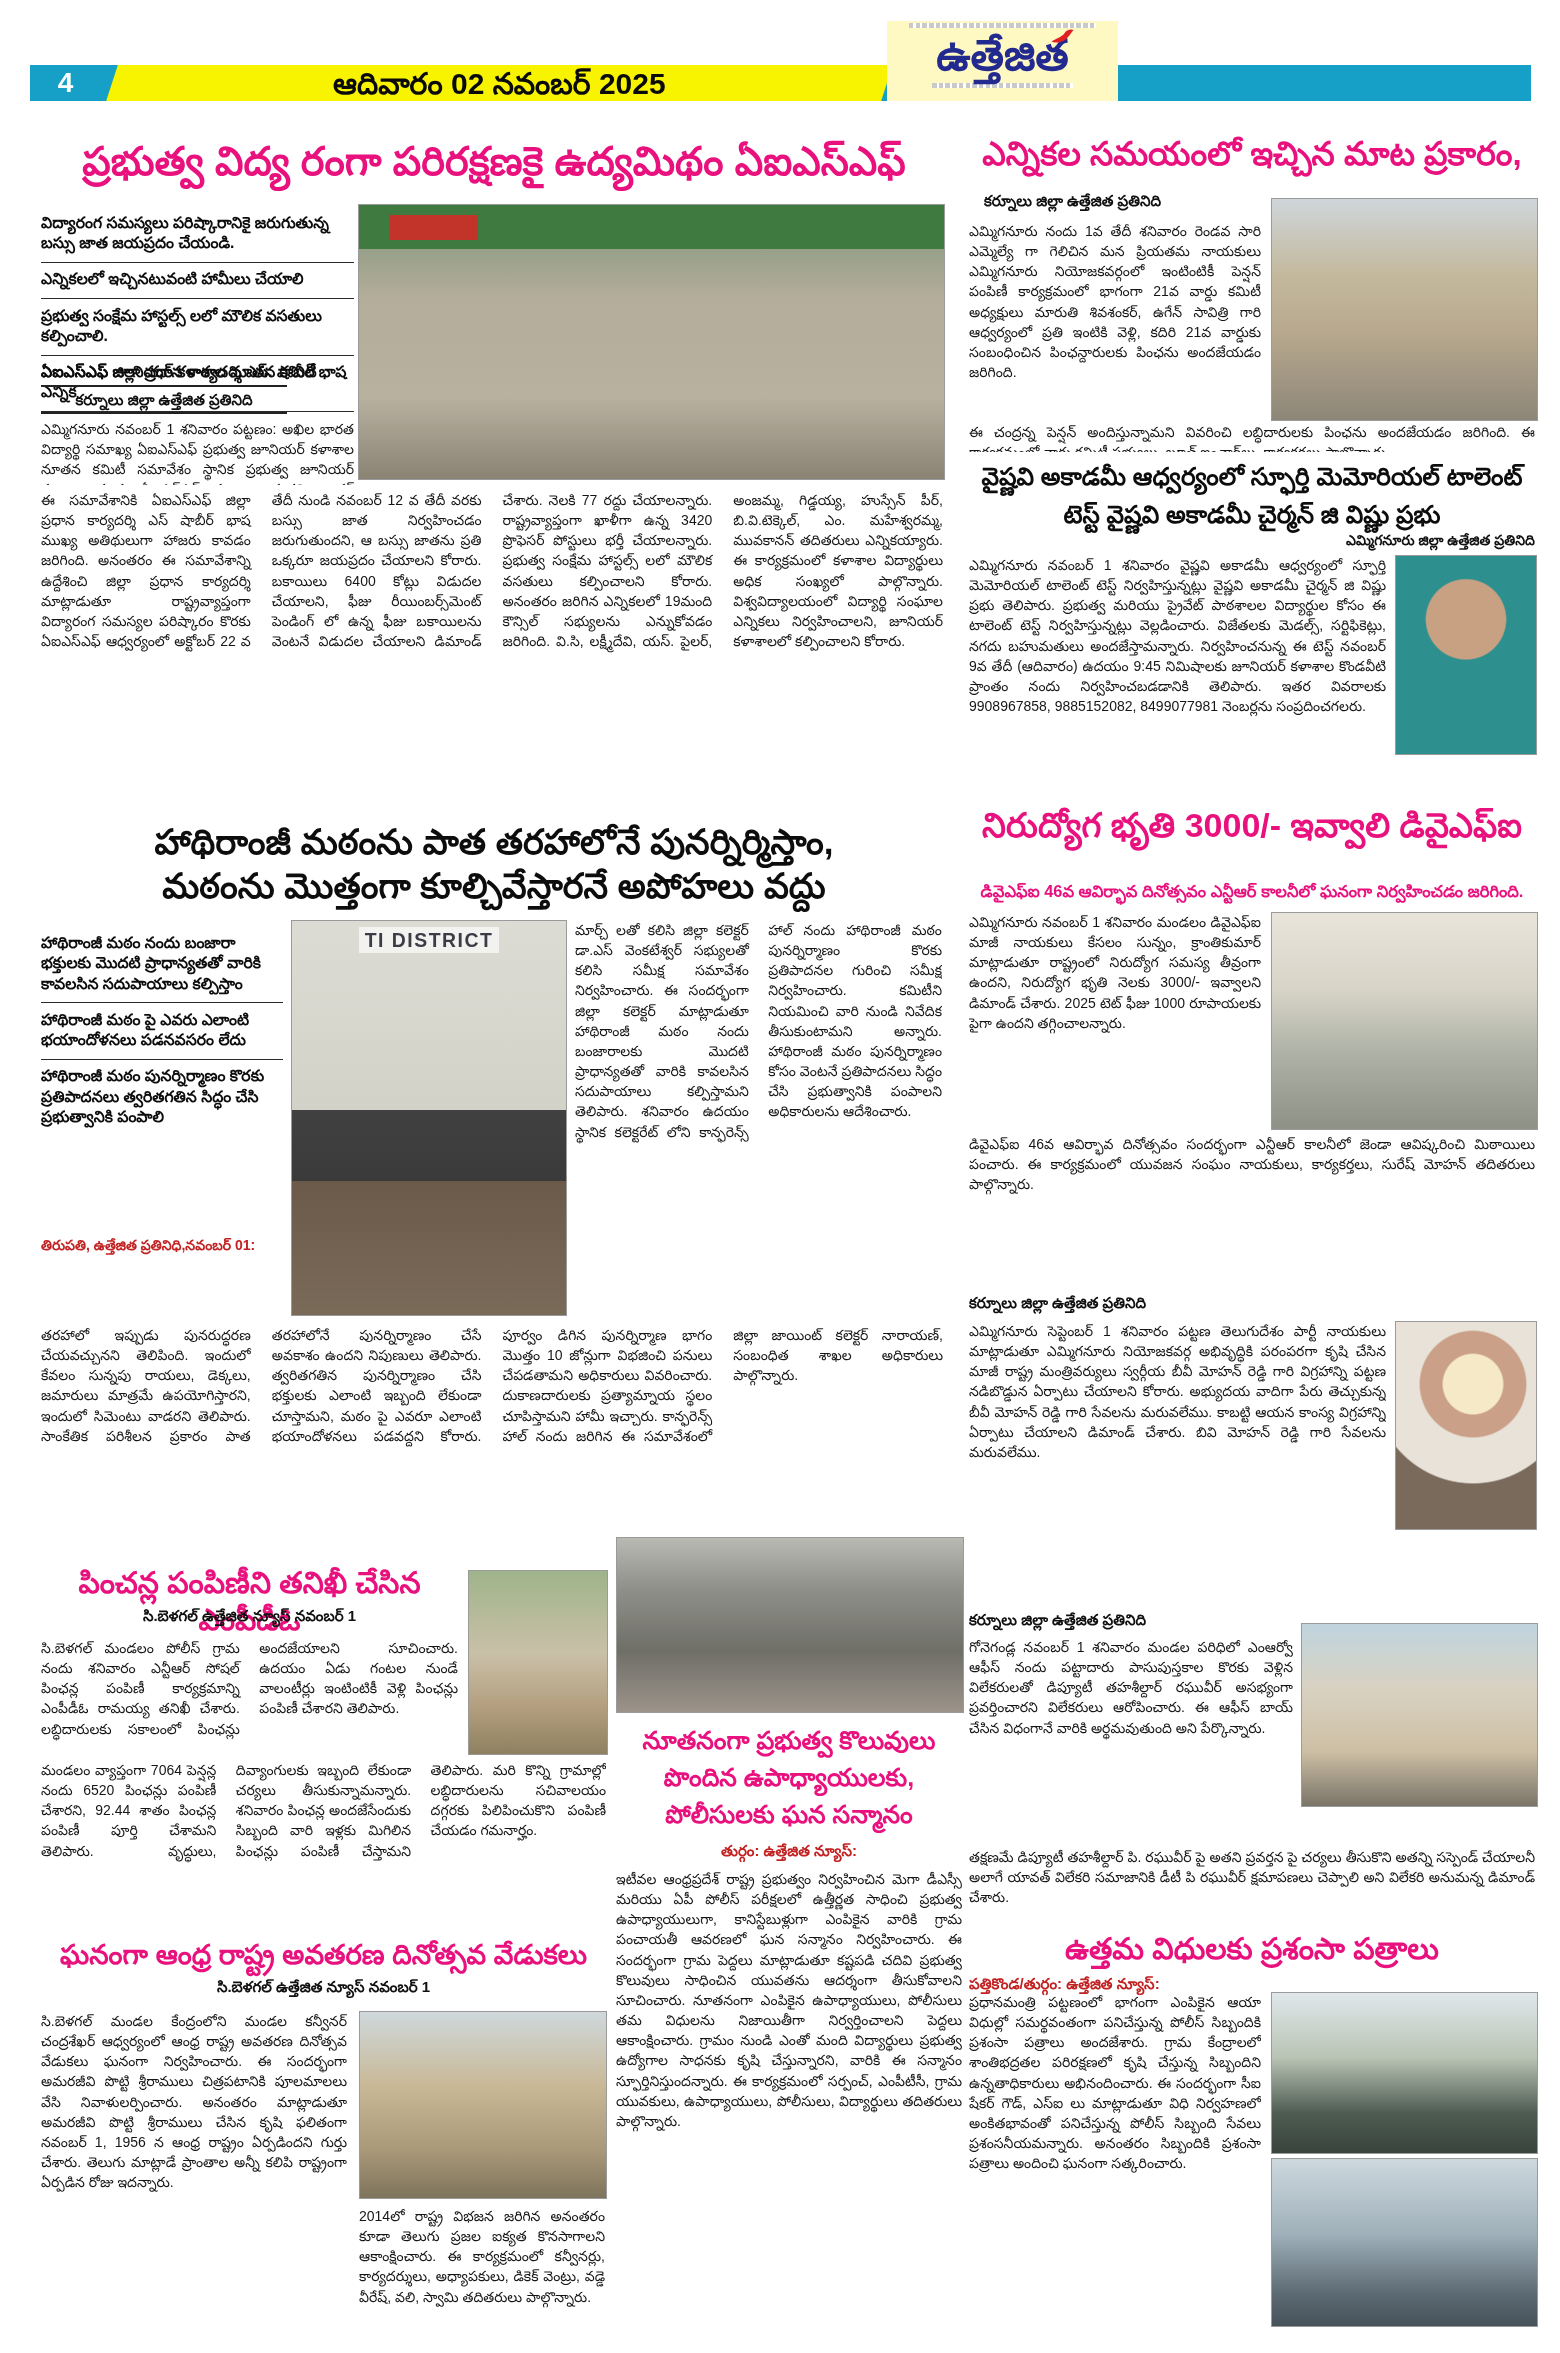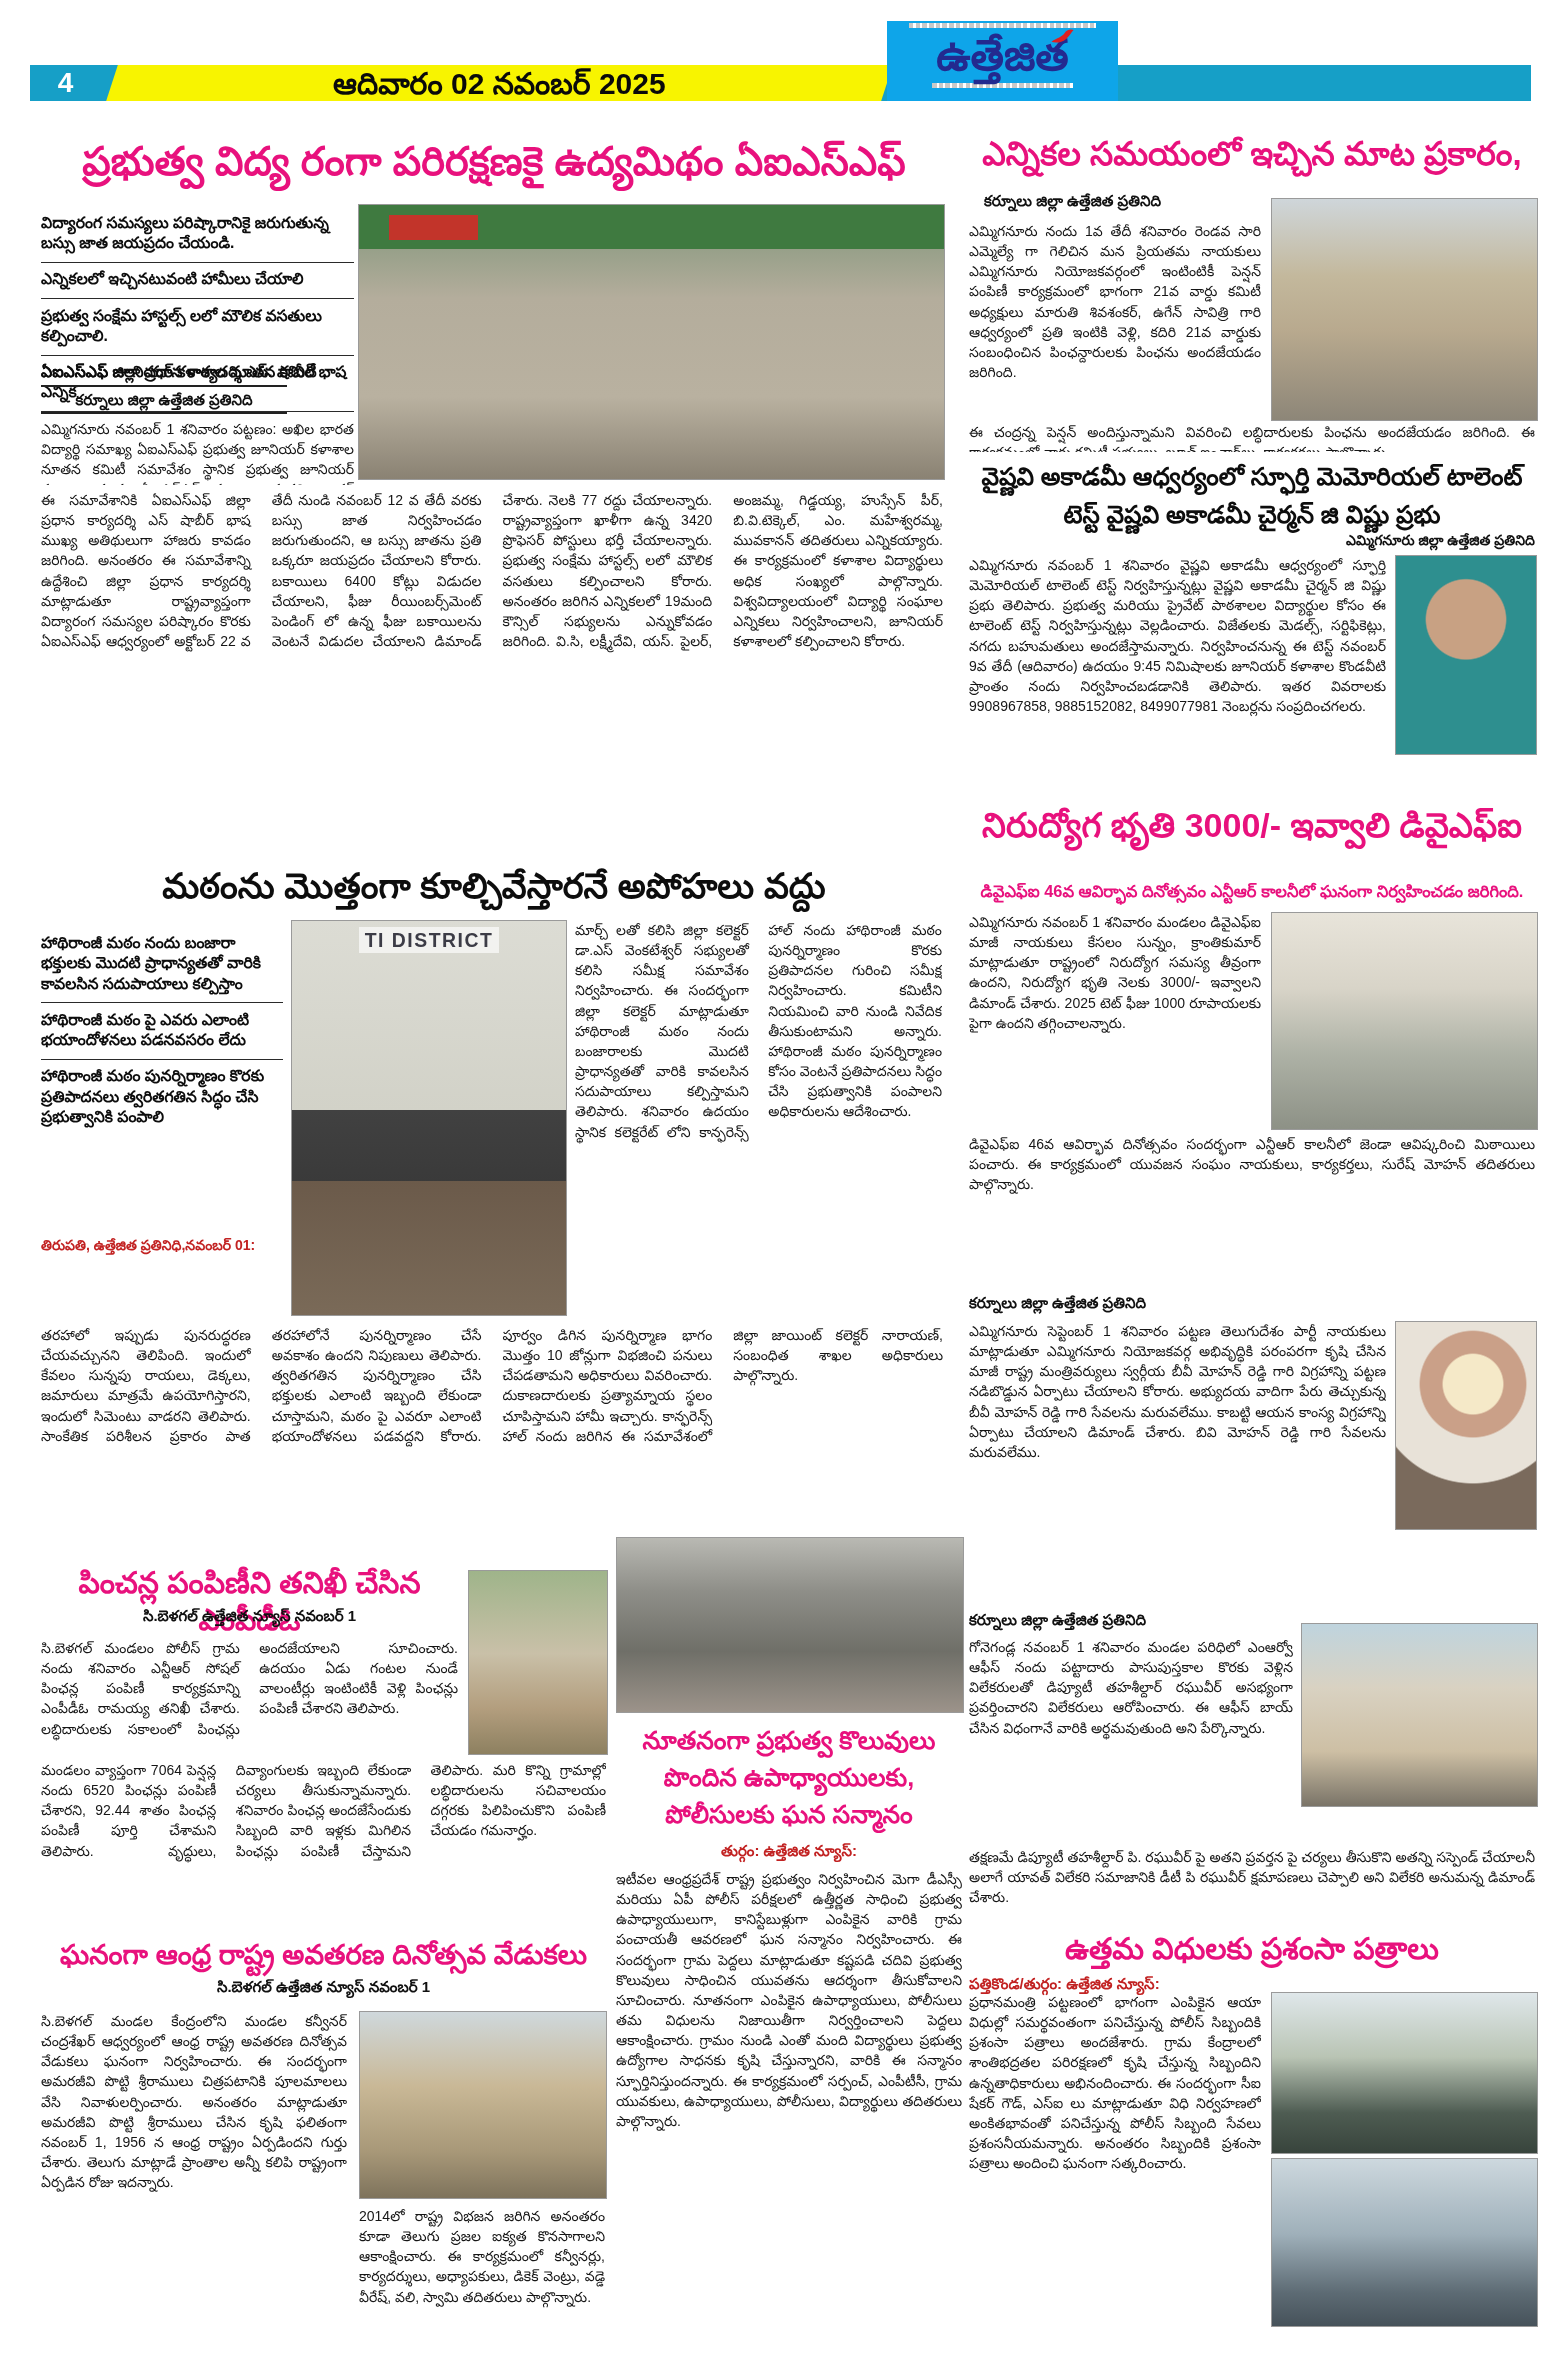--- a/index.html
+++ b/index.html
@@ -6,21 +6,21 @@
   .page{
     position:relative;width:1561px;height:2354px;background:#ffffff;
     font-family:"Liberation Sans", sans-serif;color:#1a1a1a;overflow:hidden;
   }
   .abs{position:absolute;}
   
   .header-bar{background:#169fc7;}
   .pagenum{color:#ffffff;font-weight:bold;font-size:28px;text-align:center;line-height:36px;}
   .date-banner{background:#f8f400;transform:skewX(-18deg);}
   .date-banner-inner{transform:skewX(18deg);color:#0a0a0a;font-weight:bold;font-size:30px;text-align:center;line-height:37px;white-space:nowrap;}
-  .masthead{background:#0ea5e9;text-align:center;}
+  .masthead{background:#fef9c3;text-align:center;}
   .masthead-title{color:#232a8f;font-weight:bold;font-size:43px;line-height:48px;}
   .microtext{background:repeating-linear-gradient(90deg,#c9c9c9 0 4.5px,#ffffff 4.5px 6.7px);height:5.2px;}
   
   .h-pink{color:#e8117d;font-weight:bold;text-align:center;}
   .h-black{color:#0d0d0d;font-weight:bold;text-align:center;}
   .deck{color:#e8117d;font-weight:bold;text-align:center;}
   .byline{font-weight:bold;color:#101010;}
   .byline-box{border-top:2.2px solid #222;border-bottom:2.2px solid #222;text-align:center;}
   .body-txt{text-align:justify;color:#161616;overflow:hidden;}
   .bullet{font-weight:bold;color:#0d0d0d;border-bottom:1.5px solid #2a2a2a;padding:6.7px 0 8.2px 0;}
@@ -63,20 +63,21 @@
   <div class="abs bullet fs-bullet" style="left:41px;top:355px;width:313px;border-bottom:1.5px solid #2a2a2a;">ఏఐఎస్ఎఫ్ జూనియర్ కళాశాల నూతన కమిటీ ఎన్నిక</div>
   <div class="abs byline-box byline" style="left:41px;top:385px;width:246px;height:25px;font-size:15px;line-height:25px;">కర్నూలు జిల్లా ఉత్తేజిత ప్రతినిది</div>
 
   <div class="abs photo" style="left:358px;top:204px;width:585px;height:274px;background:linear-gradient(180deg,#3f7a40 0%,#3f7a40 16%,#97a089 16%,#b4ad9c 34%,#b9b1a0 70%,#8a8273 100%);">
     <div style="margin:10.4px 0 0 30px;width:89px;height:25px;background:#c2342a;"></div>
   </div>
 
   <div class="abs body-txt fs-body" style="left:41px;top:419px;width:313px;height:66px;">ఎమ్మిగనూరు నవంబర్ 1 శనివారం పట్టణం: అఖిల భారత విద్యార్థి సమాఖ్య ఏఐఎస్ఎఫ్ ప్రభుత్వ జూనియర్ కళాశాల నూతన కమిటీ సమావేశం స్థానిక ప్రభుత్వ జూనియర్ కళాశాల నందు ఏఐఎస్ఎఫ్ పట్టణ కార్యదర్శి ఖాదర్ అధ్యక్షతన నిర్వహించుకోవడం జరిగింది.</div>
   <div class="abs body-txt fs-body cols-4" style="left:41px;top:490px;width:902px;height:292px;">ఈ సమావేశానికి ఏఐఎస్ఎఫ్ జిల్లా ప్రధాన కార్యదర్శి ఎస్ షాబీర్ భాష ముఖ్య అతిథులుగా హాజరు కావడం జరిగింది. అనంతరం ఈ సమావేశాన్ని ఉద్దేశించి జిల్లా ప్రధాన కార్యదర్శి మాట్లాడుతూ రాష్ట్రవ్యాప్తంగా విద్యారంగ సమస్యల పరిష్కారం కొరకు ఏఐఎస్ఎఫ్ ఆధ్వర్యంలో అక్టోబర్ 22 వ తేదీ నుండి నవంబర్ 12 వ తేదీ వరకు బస్సు జాత నిర్వహించడం జరుగుతుందని, ఆ బస్సు జాతను ప్రతి ఒక్కరూ జయప్రదం చేయాలని కోరారు. బకాయిలు 6400 కోట్లు విడుదల చేయాలని, ఫీజు రీయింబర్స్‌మెంట్ పెండింగ్ లో ఉన్న ఫీజు బకాయిలను వెంటనే విడుదల చేయాలని డిమాండ్ చేశారు. నెలకి 77 రద్దు చేయాలన్నారు. రాష్ట్రవ్యాప్తంగా ఖాళీగా ఉన్న 3420 ప్రొఫెసర్ పోస్టులు భర్తీ చేయాలన్నారు. ప్రభుత్వ సంక్షేమ హాస్టల్స్ లలో మౌలిక వసతులు కల్పించాలని కోరారు. అనంతరం జరిగిన ఎన్నికలలో 19మంది కౌన్సిల్ సభ్యులను ఎన్నుకోవడం జరిగింది. వి.సి, లక్ష్మీదేవి, యస్. పైలర్, అంజమ్మ, గిడ్డయ్య, హుస్సేన్ పీర్, బి.వి.టెక్కెల్, ఎం. మహేశ్వరమ్మ, మువకానన్ తదితరులు ఎన్నికయ్యారు. ఈ కార్యక్రమంలో కళాశాల విద్యార్థులు అధిక సంఖ్యలో పాల్గొన్నారు. విశ్వవిద్యాలయంలో విద్యార్థి సంఘాల ఎన్నికలు నిర్వహించాలని, జూనియర్ కళాశాలలో కల్పించాలని కోరారు.</div>
 
+  <div class="abs h-black" style="left:45px;top:821px;width:898px;font-size:35px;line-height:42px;">హాథిరాంజీ మఠంను పాత తరహాలోనే పునర్నిర్మిస్తాం,</div>
   <div class="abs h-black" style="left:45px;top:865px;width:898px;font-size:35px;line-height:42px;">మఠంను మొత్తంగా కూల్చివేస్తారనే అపోహలు వద్దు</div>
 
   <div class="abs" style="left:41px;top:926px;width:242px;height:298px;">
     <div class="bullet fs-bullet" style="border-bottom:1.5px solid #2a2a2a;">హాథిరాంజీ మఠం నందు బంజారా భక్తులకు మొదటి ప్రాధాన్యతతో వారికి కావలసిన సదుపాయాలు కల్పిస్తాం</div>
     <div class="bullet fs-bullet" style="border-bottom:1.5px solid #2a2a2a;">హాథిరాంజీ మఠం పై ఎవరు ఎలాంటి భయాందోళనలు పడనవసరం లేదు</div>
     <div class="bullet fs-bullet" style="border-bottom:none;">హాథిరాంజీ మఠం పునర్నిర్మాణం కొరకు ప్రతిపాదనలు త్వరితగతిన సిద్ధం చేసి ప్రభుత్వానికి పంపాలి</div>
   </div>
   <div class="abs byline" style="left:41px;top:1237px;width:242px;font-size:14px;color:#c22222;">తిరుపతి, ఉత్తేజిత ప్రతినిధి,నవంబర్ 01:</div>
 
   <div class="abs photo" style="left:291px;top:920px;width:274px;height:394px;background:linear-gradient(180deg,#dcdcd4 0%,#d2d2c8 48%,#414141 48%,#3a3a3a 66%,#6b5a4a 66%,#7a6a58 100%);">

